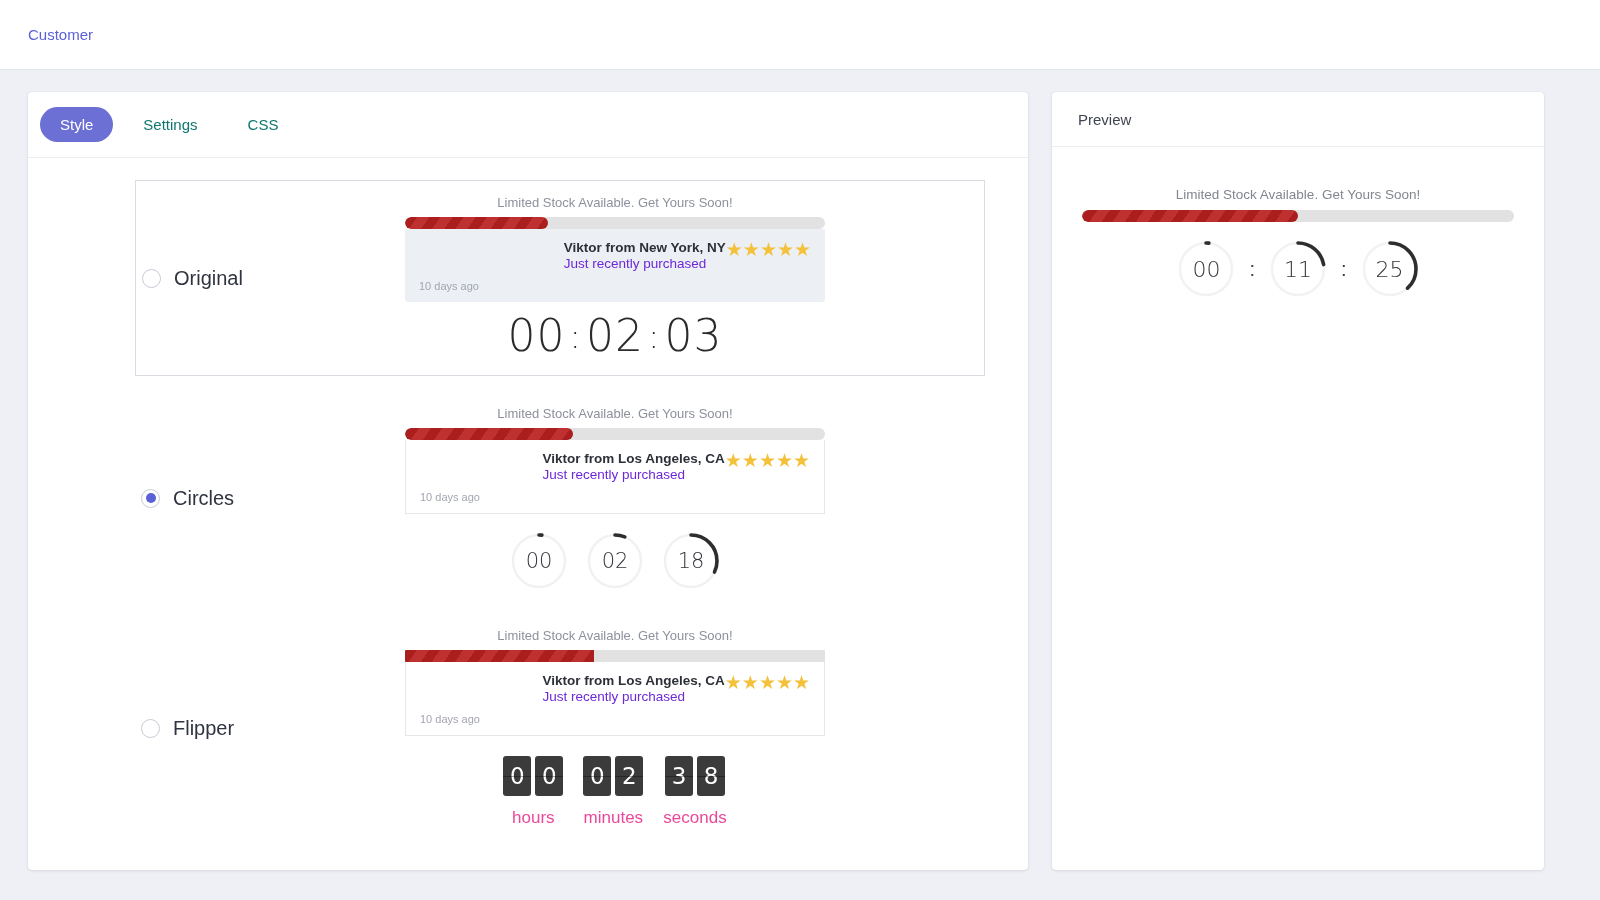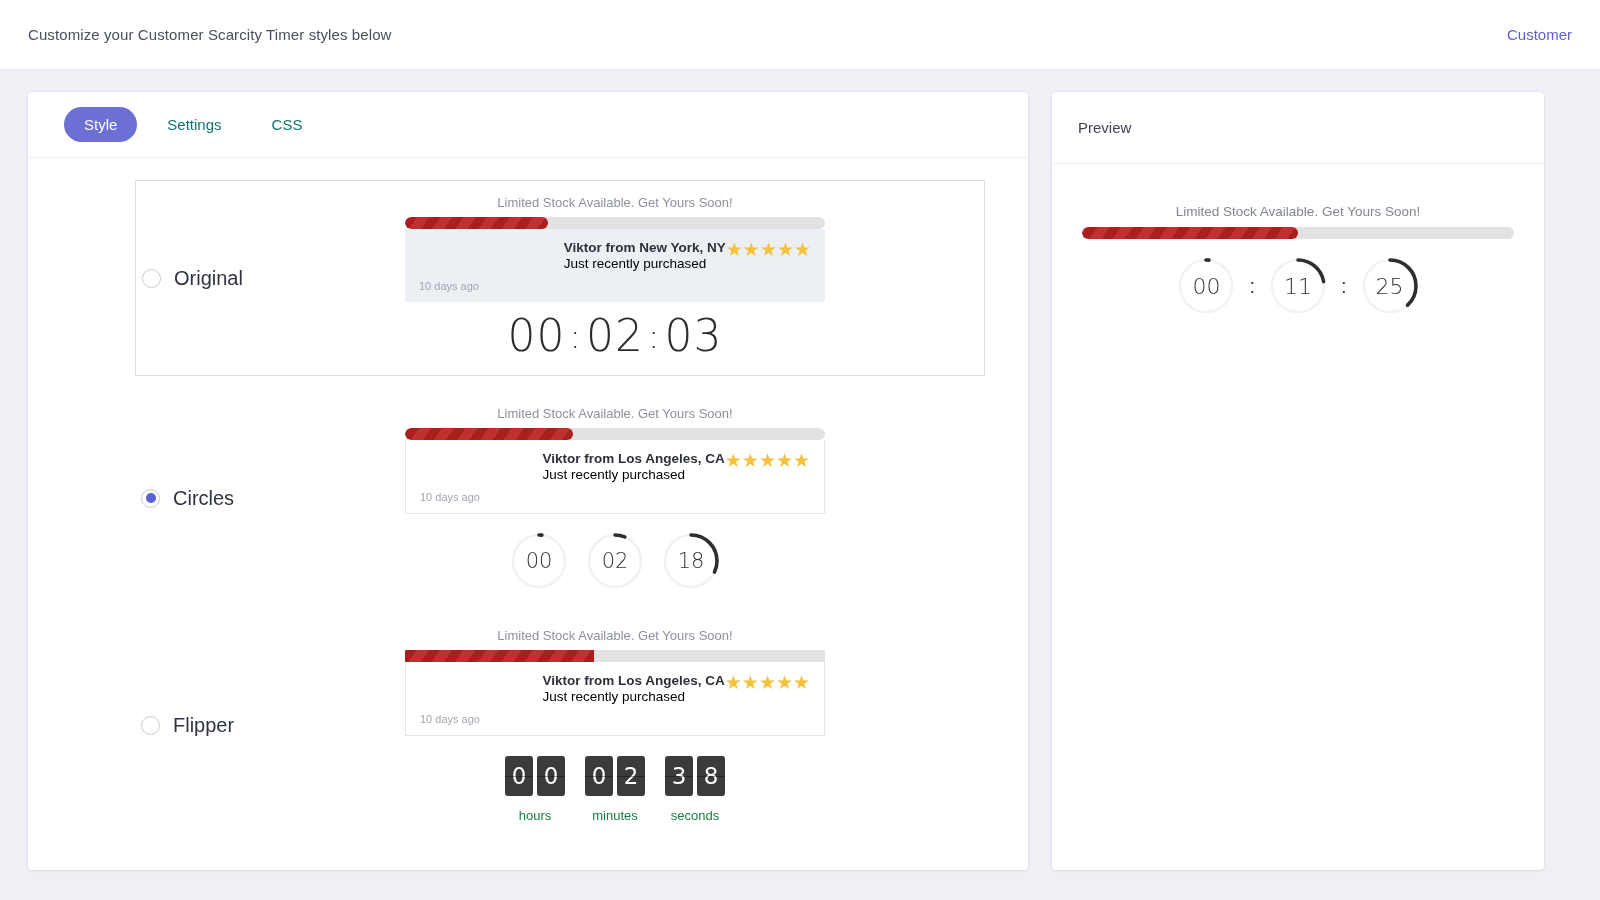--- a/index.html
+++ b/index.html
@@ -30,33 +30,33 @@
     background: #fff;
     border-radius: 4px;
     box-shadow: 0 1px 3px rgba(30,35,60,.10), 0 0 1px rgba(30,35,60,.12);
   }
   .panel-left { width: 1000px; height: 778px; }
   .panel-right { width: 492px; height: 778px; }
 
   
   .tabs {
     height: 66px; display: flex; align-items: center;
-    padding: 0 36px; gap: 10px;
+    padding: 0 12px; gap: 10px;
     border-bottom: 1px solid #eceef3;
   }
   .tab {
     font-size: 15px; color: #0f766e;
     padding: 9px 20px; border-radius: 20px;
     cursor: pointer; white-space: nowrap;
   }
   .tab.active { background: #6c6fd4; color: #fff; }
 
   
   .panel-head {
-    height: 72px; display: flex; align-items: center; padding: 0 26px;
+    height: 55px; display: flex; align-items: center; padding: 0 26px;
     border-bottom: 1px solid #eceef3;
   }
   .panel-head-title { font-size: 15px; color: #3f4452; }
 
   
   .options { padding: 22px 0 0 0; }
   .option-row {
     display: flex; align-items: center;
     padding: 0 16px 0 0;
     margin: 0 0 0 0;
@@ -103,21 +103,21 @@
   .progress.square .progress-fill { border-radius: 0; }
 
   
   .notif {
     width: 420px; padding: 11px 14px 10px 14px; position: relative;
   }
   .notif.grey { background: #eceff3; border-radius: 0 0 3px 3px; }
   .notif.white { background: #ffffff; border: 1px solid #e4e6ea; border-top: none; }
   .notif-top { display: flex; justify-content: flex-end; align-items: flex-start; }
   .notif-name { font-size: 13.5px; font-weight: bold; color: #2d3038; }
-  .notif-sub { font-size: 13.5px; color: #000000; margin-top: 1px; }
+  .notif-sub { font-size: 13.5px; color: #6d28d9; margin-top: 1px; }
   .notif-ago { font-size: 11px; color: #a2a6b0; margin-top: 9px; }
   .stars { font-size: 19px; color: #f3c13a; letter-spacing: 0px; line-height: 1; }
 
   
   .timer-original {
     font-size: 44px; font-weight: 300; color: #2b2b2b; letter-spacing: 1px;
     margin-top: 8px; font-family: "DejaVu Sans", sans-serif;
   }
   .timer-original .sep { font-size: 34px; vertical-align: 3px; padding: 0 4px; }
 
@@ -139,40 +139,39 @@
   .flip-card {
     width: 28px; height: 40px; background: #3b3b3b; border-radius: 3px;
     color: #fff; font-size: 23px; display: flex; align-items: center;
     justify-content: center; position: relative;
     font-family: "DejaVu Sans", sans-serif; font-weight: 400;
   }
   .flip-card::after {
     content: ""; position: absolute; left: 0; right: 0; top: 50%;
     height: 1px; background: rgba(0,0,0,.35);
   }
-  .flip-label { font-size: 13px; color: #15803d; margin-top: 12px; }
+  .flip-label { font-size: 17px; color: #ec4899; margin-top: 12px; }
 
   
   .preview-body { padding: 40px 24px 0 24px; display: flex; flex-direction: column; align-items: center; }
   .preview-bar { width: 432px; }
   .preview-caption { font-size: 13.5px; color: #82868f; margin-bottom: 8px; text-align: center; }
   .preview-circles { display: flex; align-items: center; gap: 14px; margin-top: 18px; }
   .preview-circle { position: relative; width: 58px; height: 58px; }
   .preview-circle svg { position: absolute; inset: 0; }
   .preview-num {
     position: absolute; inset: 0; display: flex; align-items: center;
     justify-content: center; font-size: 22px; font-weight: 300; color: #33353b;
     font-family: "DejaVu Sans", sans-serif;
   }
 </style>
 </head>
 <body>
 
 <div class="topbar">
-  <div class="topbar-title">Customize your Customer Scarcity Timer styles below</div>
   <div class="support-link">Customer</div>
 </div>
 
 <div class="workspace">
 
   <div class="panel panel-left">
 
     <div class="tabs">
       <div class="tab active">Style</div>
       <div class="tab">Settings</div>

